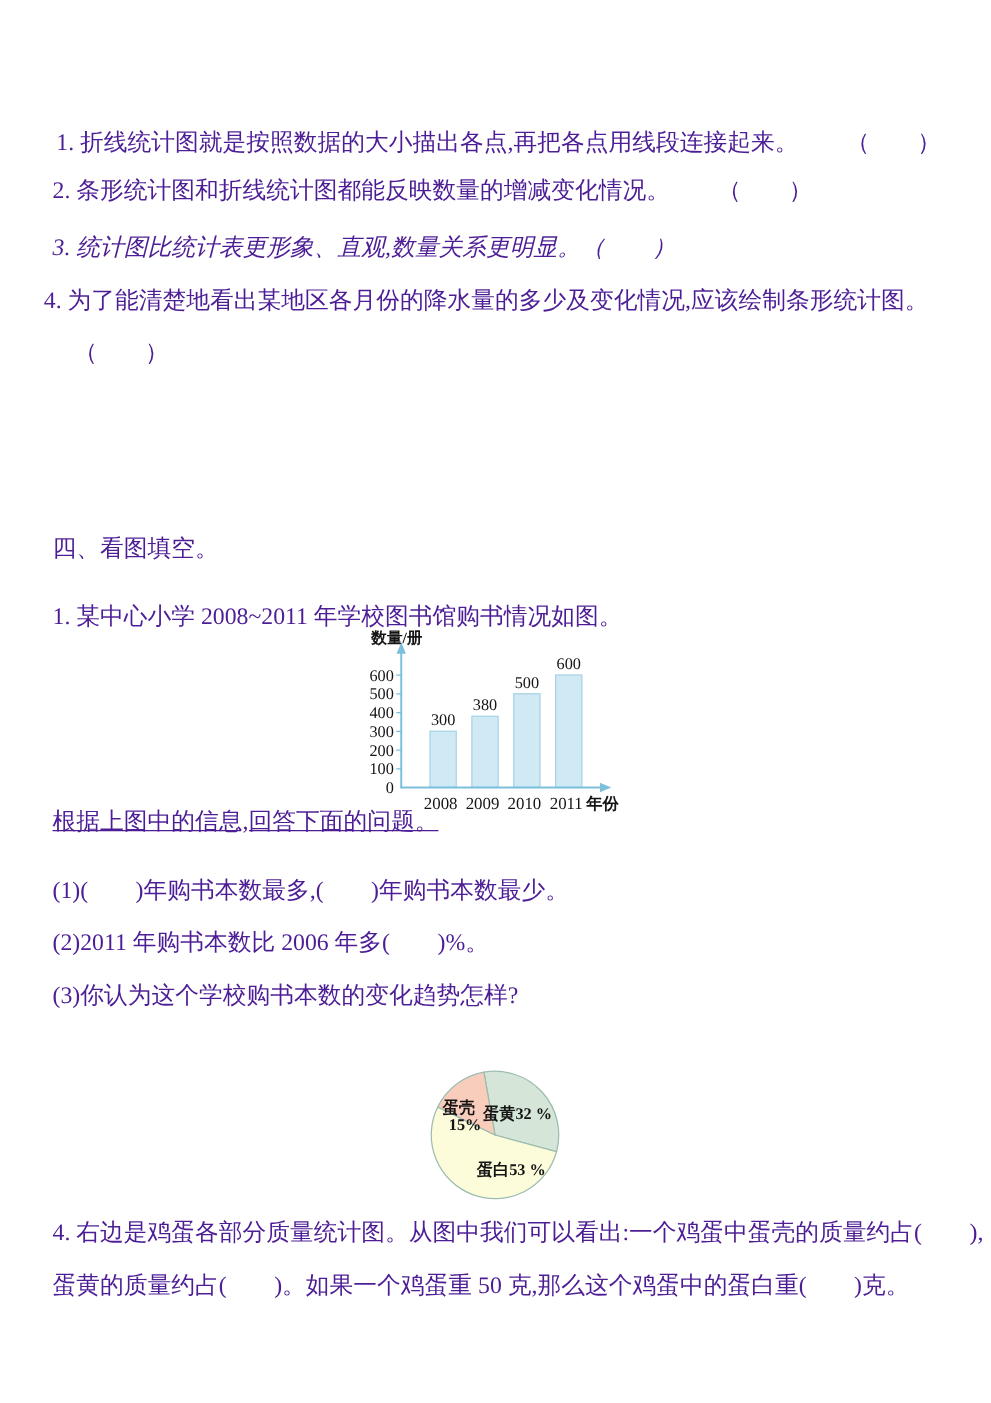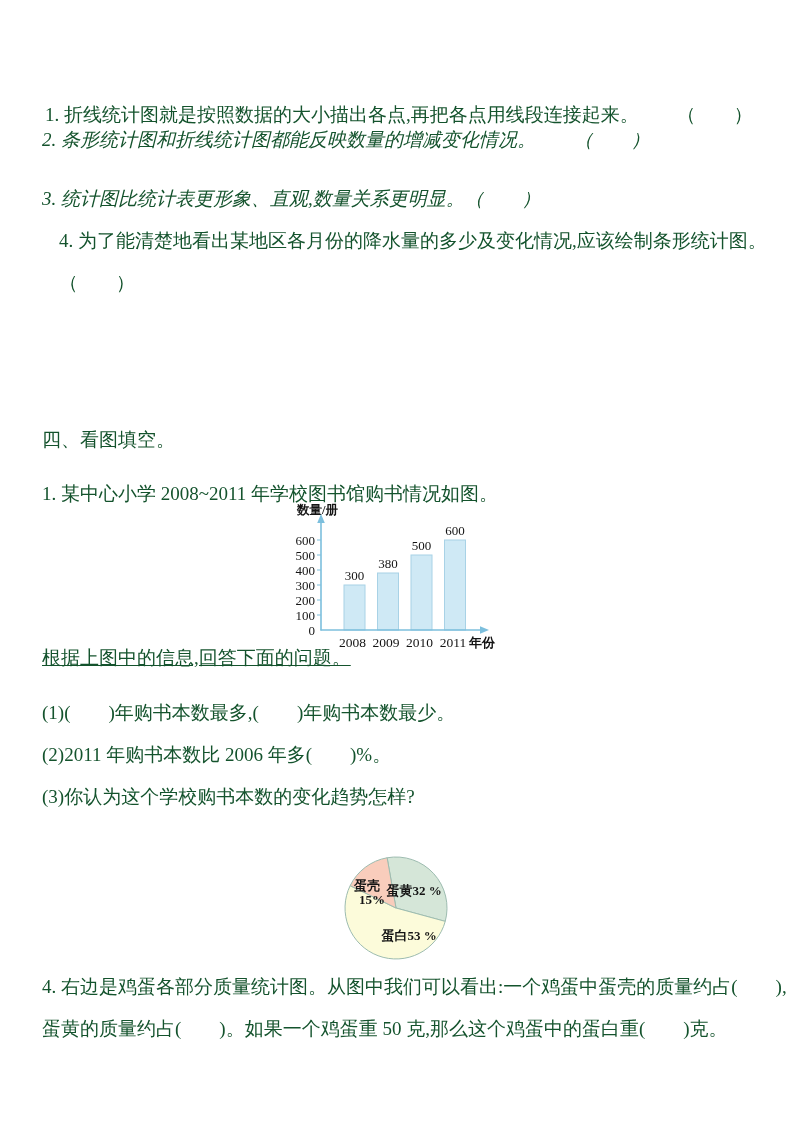--- a/index.html
+++ b/index.html
@@ -1,41 +1,41 @@
 <!DOCTYPE html>
 <html><head>
 <meta charset="utf-8">
 <style>
   html,body { margin:0; padding:0; background:#ffffff; }
   .page {
     position:relative;
     width:793px; height:1122px;
     background:#ffffff;
     font-family:"Liberation Serif", serif;
-    color:#14532d;
+    color:#4c1d95;
     overflow:hidden;
   }
   .tline {
     position:absolute;
     font-size:19px;
     line-height:24px;
     white-space:nowrap;
   }
   .chart-wrap { position:absolute; }
   svg text { font-family:"Liberation Serif", serif; fill:#141414; }
 </style>
 </head>
 <body>
 
 <div class="page">
 
   <div class="tline" style="top:103px; left:45px;">1. 折线统计图就是按照数据的大小描出各点,再把各点用线段连接起来。　　（　　）</div>
-  <div class="tline" style="top:128px; left:42px;font-style:italic;">2. 条形统计图和折线统计图都能反映数量的增减变化情况。　　（　　）</div>
+  <div class="tline" style="top:141px; left:42px;">2. 条形统计图和折线统计图都能反映数量的增减变化情况。　　（　　）</div>
   <div class="tline" style="top:187px; left:42px;font-style:italic;">3. 统计图比统计表更形象、直观,数量关系更明显。（　　）</div>
-  <div class="tline" style="top:229px; left:59px;">4. 为了能清楚地看出某地区各月份的降水量的多少及变化情况,应该绘制条形统计图。</div>
+  <div class="tline" style="top:229px; left:35px;">4. 为了能清楚地看出某地区各月份的降水量的多少及变化情况,应该绘制条形统计图。</div>
   <div class="tline" style="top:271px; left:59px;">（　　）</div>
 
   <div class="tline" style="top:428px; left:42px;text-align:right;">四、看图填空。</div>
   <div class="tline" style="top:482px; left:42px;font-family:Liberation Serif, serif;">1. 某中心小学 2008~2011 年学校图书馆购书情况如图。</div>
 
   <div class="chart-wrap" style="top:500px; left:283px;">
     <svg width="250" height="160">
         <text x="14" y="14" font-size="12.5" font-weight="600">数量/册</text>
         <rect x="61" y="85" width="21" height="45" fill="#cfe9f5" stroke="#a8d2e6" stroke-width="1"></rect>
         <text x="71.5" y="80" text-anchor="middle" font-size="13">300</text>

